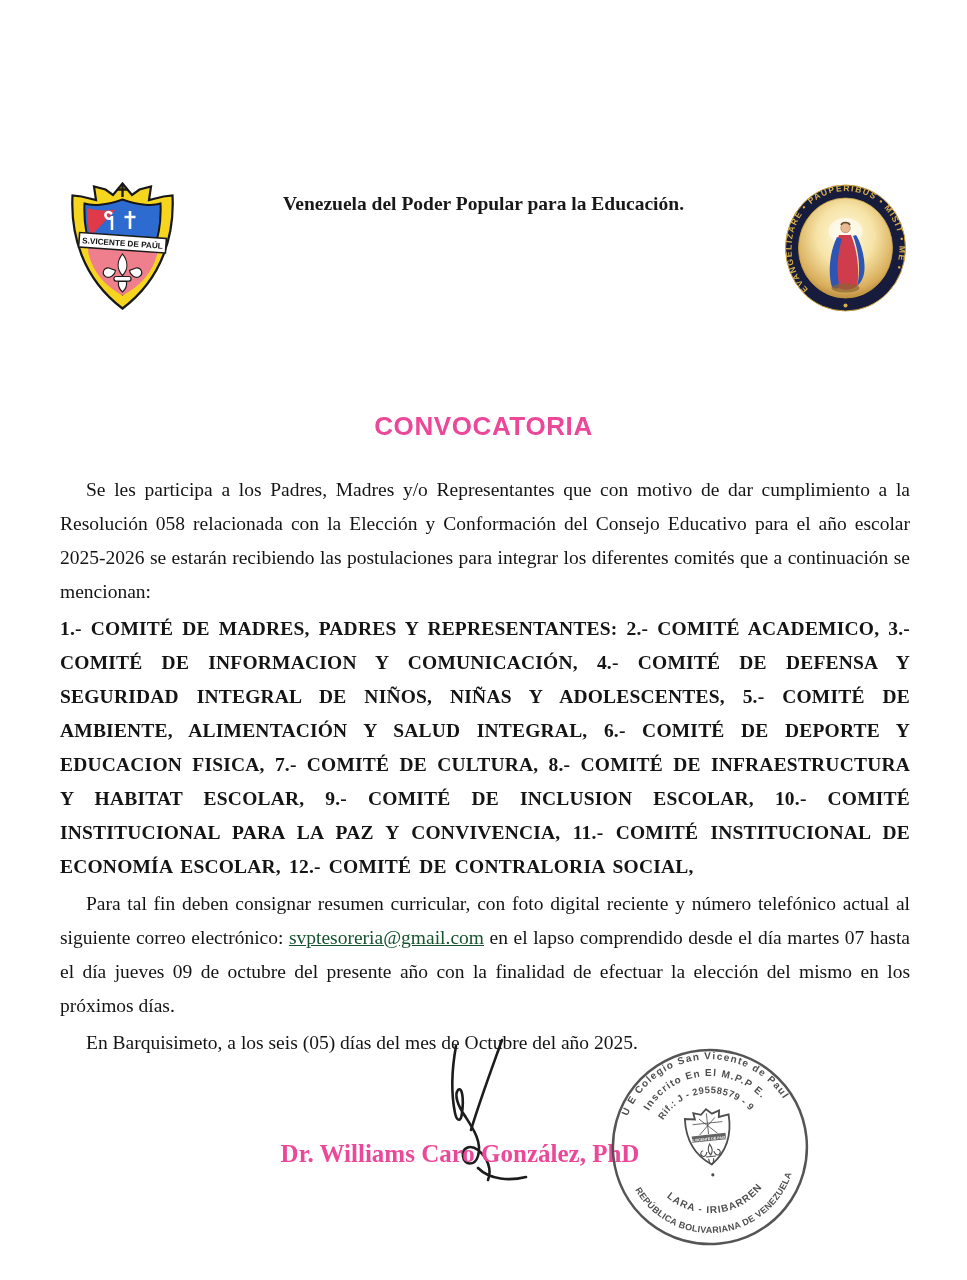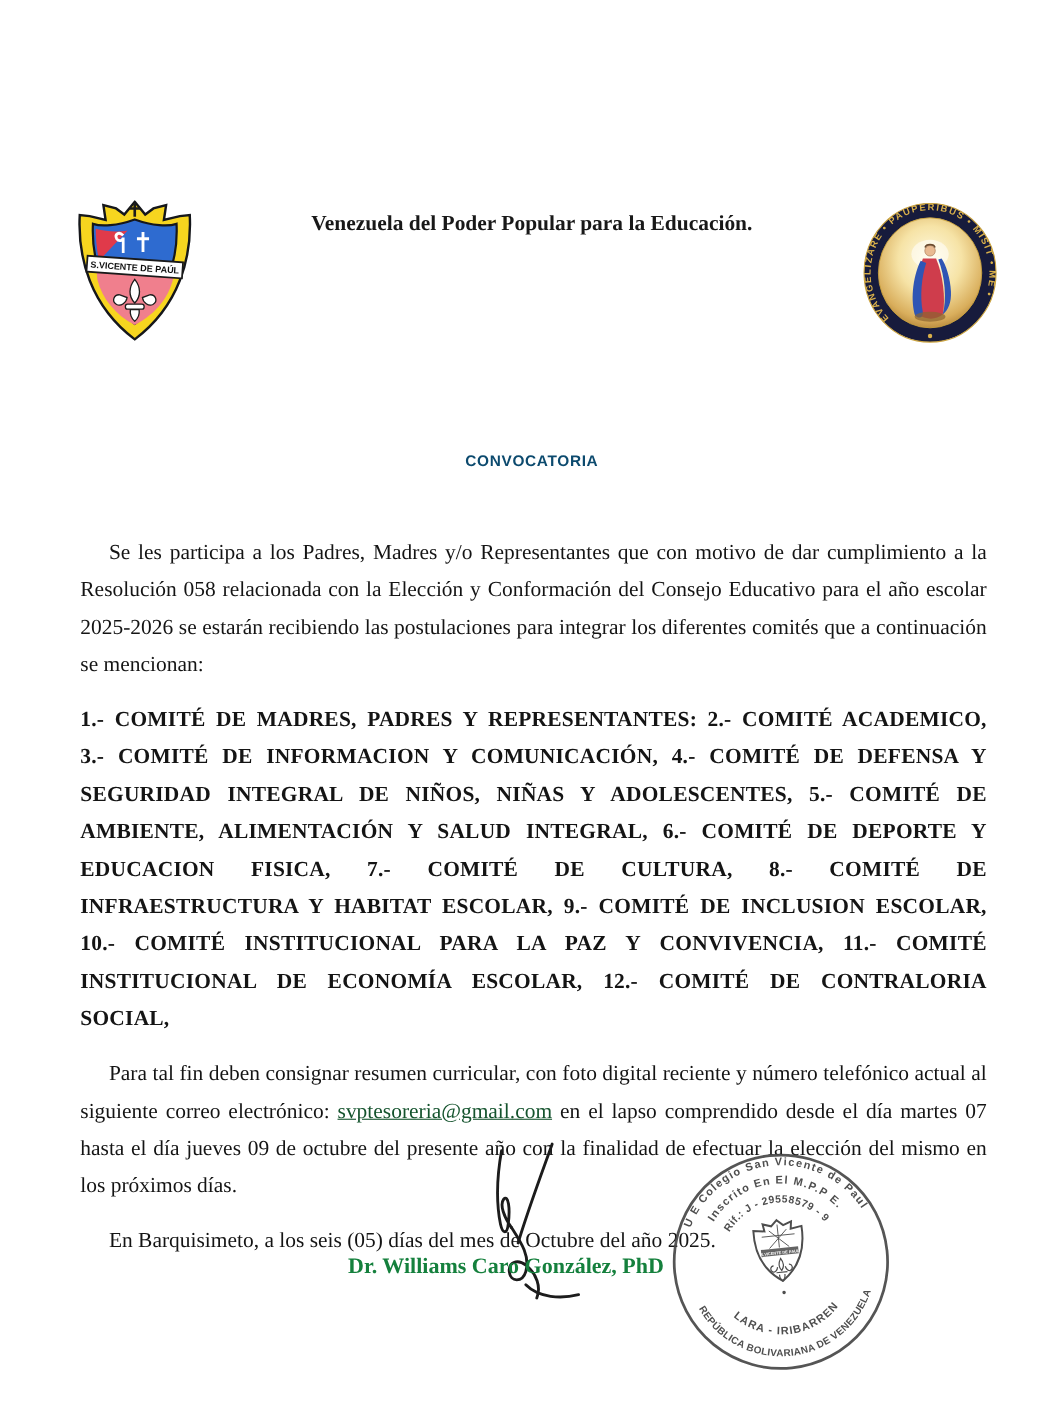--- a/index.html
+++ b/index.html
@@ -10,37 +10,37 @@
   
   .header-text{
     position:absolute;top:192px;left:0;right:0;text-align:center;
     font-weight:bold;font-size:19.5px;line-height:23.5px;color:#181818;
   }
   .crest-left{position:absolute;left:60px;top:182px;width:125px;height:128px;}
   .seal-right{position:absolute;left:783px;top:183px;width:125px;height:130px;}
   
   .doc-title{
     position:absolute;top:411px;left:0;right:0;text-align:center;
-    font-family:"Liberation Sans",sans-serif;font-weight:bold;font-size:14px;
-    letter-spacing:.6px;color:#0c4a6e;
+    font-family:"Liberation Sans",sans-serif;font-weight:bold;font-size:26px;
+    letter-spacing:.6px;color:#ec4899;
   }
   
   .body-col{
     position:absolute;left:57px;top:470px;width:856px;
     font-size:19.5px;line-height:34px;text-align:justify;
   }
-  .body-col p{margin:16px;}
+  .body-col p{margin:3px;}
   .indent{text-indent:26px;}
   .committee{font-weight:bold;word-spacing:3px;letter-spacing:.2px;}
   .email-link{color:#14532d;text-decoration:underline;cursor:pointer;}
   
   .sig-scribble{position:absolute;left:418px;top:1038px;width:130px;height:150px;}
   .sig-block{
     position:absolute;left:270px;top:1140px;width:380px;text-align:center;
-    font-weight:bold;font-size:20px;color:#15803d;
+    font-weight:bold;font-size:25px;color:#ec4899;
   }
   .sig-role{margin-top:15px;}
   .stamp{position:absolute;left:603px;top:1043px;width:215px;height:210px;
     transform:rotate(-6deg);opacity:.92;}
   svg text{font-family:"Liberation Sans",sans-serif;}
 </style>
 </head>
 <body>
 
 <div class="page">

